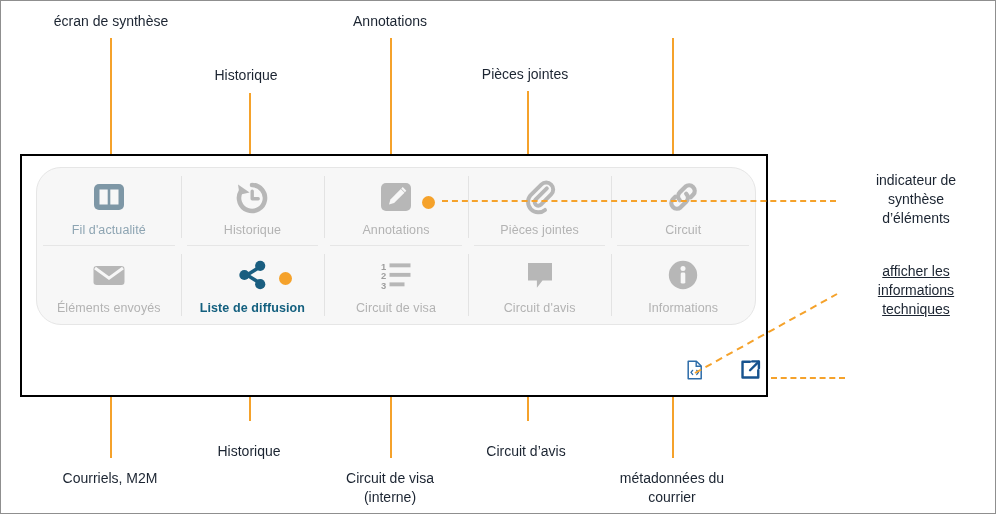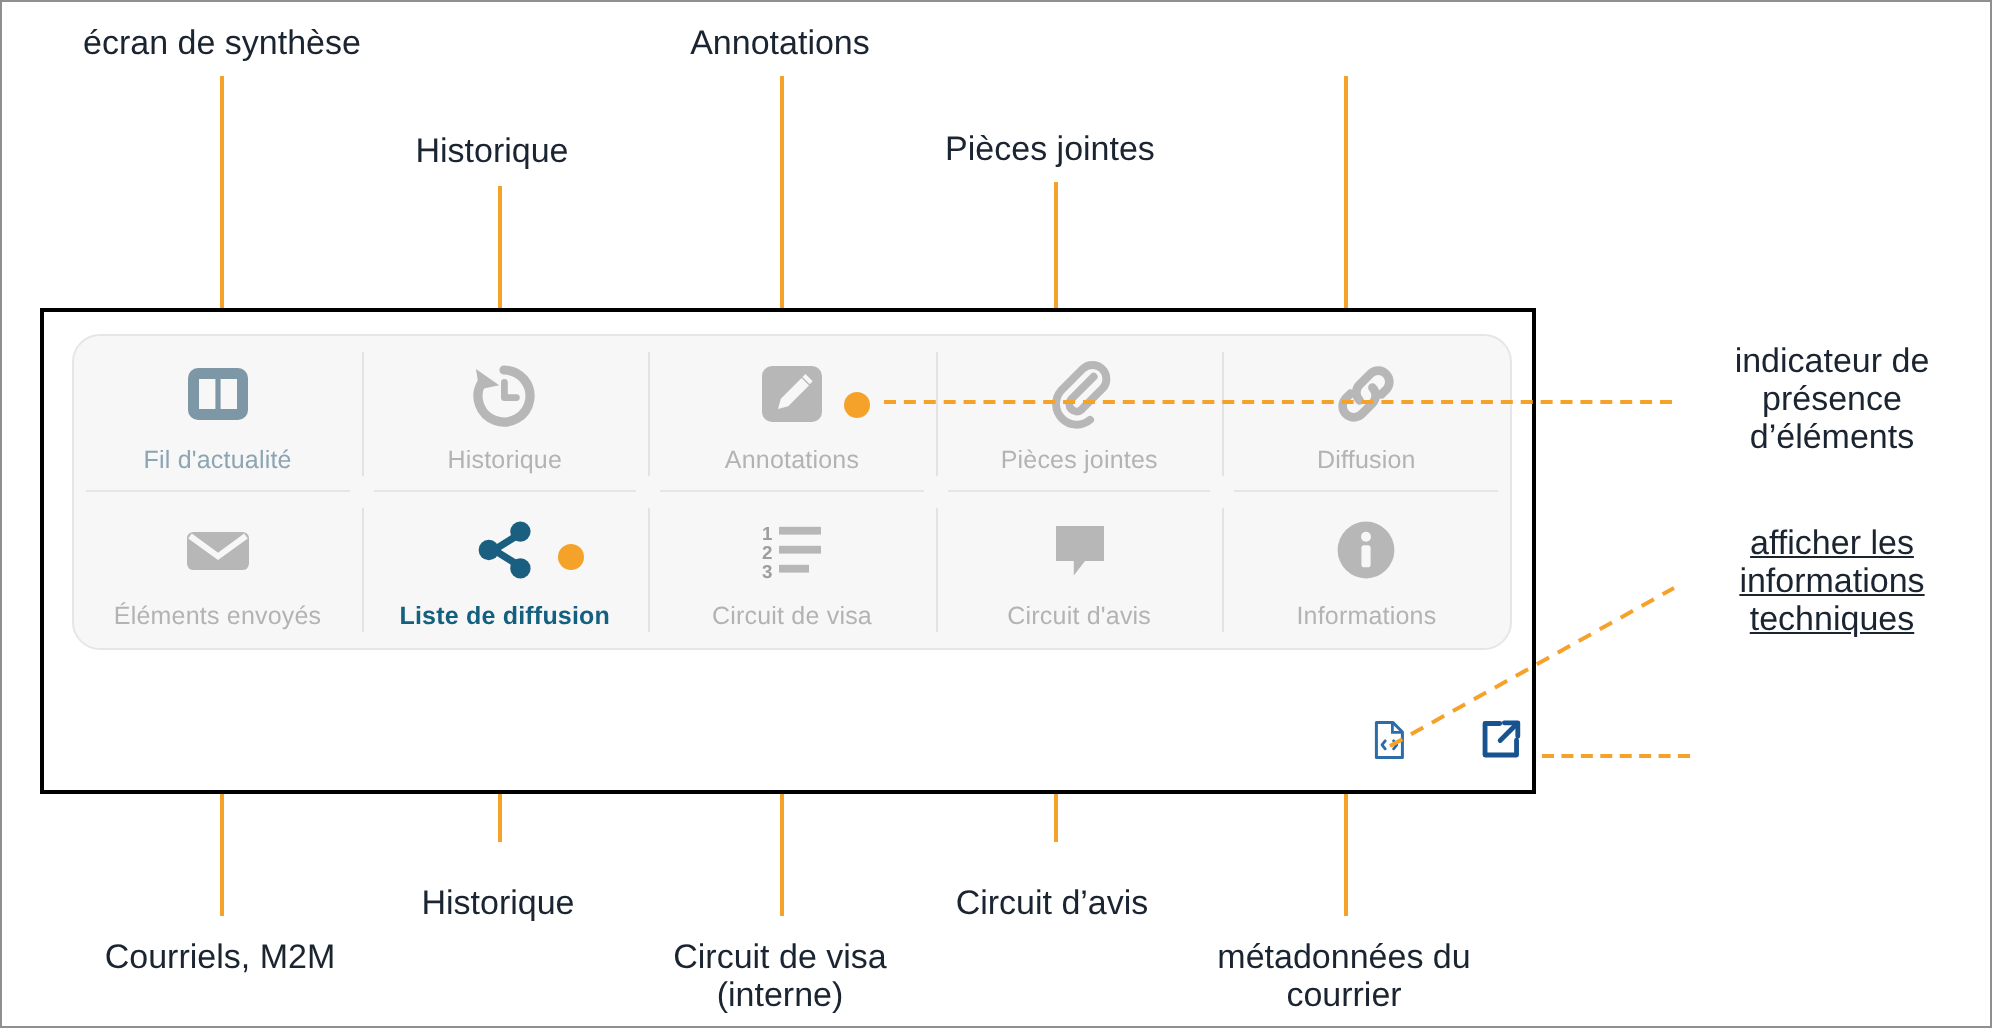--- a/index.html
+++ b/index.html
@@ -9,21 +9,21 @@
     font-family:"Liberation Sans","DejaVu Sans",sans-serif;
     overflow:hidden;
     position:relative;
   }
   #root{position:absolute;inset:0;border:1px solid #8f8f8f;box-sizing:border-box;}
 
   
   .anno{
     position:absolute;
     color:#1b2431;
-    font-size:17px;
+    font-size:14px;
     line-height:19px;
     text-align:center;
     white-space:pre-line;
   }
   
   .leader{position:absolute;width:2px;background:#F5A22B;}
   .dash-h{position:absolute;height:0;border-top:2px dashed #F5A22B;}
   .diag{position:absolute;overflow:visible;}
 
   
@@ -31,21 +31,21 @@
     position:absolute;
     left:19px;top:153px;width:748px;height:243px;
     border:2px solid #000;
     background:#ffffff;
     box-sizing:border-box;
   }
   #card{
     position:absolute;left:14px;top:11px;width:720px;height:158px;
     background:#f7f7f7;
     border:1px solid #e6e6e6;
-    border-radius:14px;
+    border-radius:25px;
     box-sizing:border-box;
   }
   #grid{
     position:absolute;inset:0;
     display:grid;
     grid-template-columns:repeat(5,1fr);
     grid-template-rows:1fr 1fr;
   }
   .tile{
     position:relative;
@@ -149,21 +149,21 @@
 
         <div class="tile row1 sep-l">
           <span class="ico">
             <svg viewBox="0 0 40 40" width="40" height="40">
               <g fill="none" stroke="#B7B7B7" stroke-width="4.3" stroke-linecap="round">
                 <path d="M16.8 23.2 a5.6 5.6 0 0 1 0 -7.9 l5.6 -5.6 a5.6 5.6 0 0 1 7.9 7.9 l-2.6 2.6"></path>
                 <path d="M23.2 16.8 a5.6 5.6 0 0 1 0 7.9 l-5.6 5.6 a5.6 5.6 0 0 1 -7.9 -7.9 l2.6 -2.6"></path>
               </g>
             </svg>
           </span>
-          <span class="lab">Diffusion</span>
+          <span class="lab">Circuit</span>
         </div>
 
         <div class="tile">
           <span class="ico">
             <svg viewBox="0 0 40 40" width="40" height="40">
               <rect x="4.5" y="11" width="31" height="19" rx="3.2" fill="#B7B7B7"></rect>
               <path d="M6 13 L20 23.2 L34 13" fill="none" stroke="#F7F7F7" stroke-width="3"></path>
             </svg>
           </span>
           <span class="lab">Éléments envoyés</span>
@@ -236,21 +236,21 @@
           <path d="M11.6 2.3 H18 V8.7" fill="none" stroke="#17538F" stroke-width="2.3" stroke-linecap="round" stroke-linejoin="round"></path>
           <path d="M17.6 2.7 L9.6 10.7" fill="none" stroke="#17538F" stroke-width="2.3" stroke-linecap="round"></path>
         </svg>
       </span>
     </div>
 
   </div>
 
   <div class="dash-h" style="left:441px;top:199px;width:394px;"></div>
   <div class="anno" style="left:840px;top:170px;width:150px;">indicateur de
-présence
+synthèse
 d’éléments</div>
 
   <svg class="diag" style="left:0;top:0;width:996px;height:514px;">
     <line x1="694" y1="372" x2="836" y2="293" stroke="#F5A22B" stroke-width="2" stroke-dasharray="7 5"></line>
   </svg>
   <div class="anno" style="left:840px;top:261px;width:150px;text-decoration:underline;">afficher les
 informations
 techniques</div>
 
   <div class="dash-h" style="left:770px;top:376px;width:74px;"></div>

